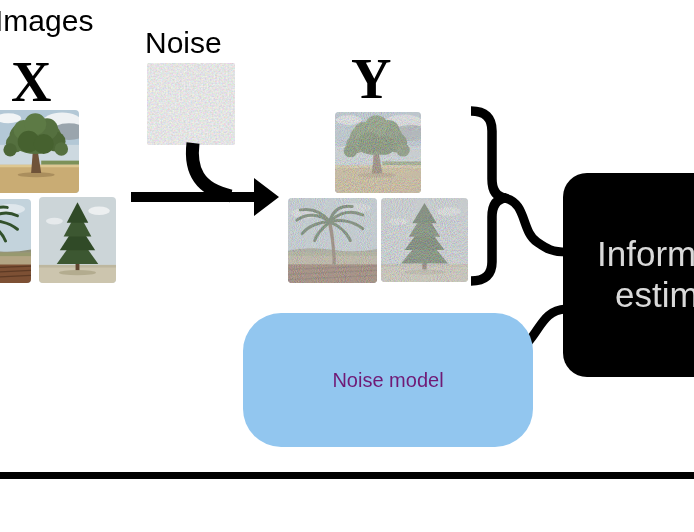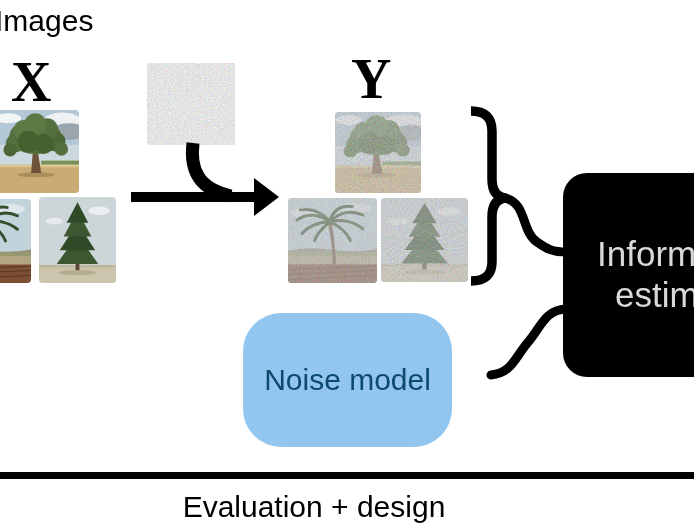--- a/index.html
+++ b/index.html
@@ -11,23 +11,23 @@
   .sym{position:absolute;font-family:"Liberation Serif",serif;font-weight:700;
        font-size:56px;line-height:1.16;color:#000;}
   .photo{position:absolute;border-radius:4px;overflow:hidden;}
   .photo svg{display:block;width:100%;height:100%;}
   .overlay{position:absolute;left:0;top:0;width:694px;height:532px;pointer-events:none;}
   .infobox{position:absolute;left:563px;top:173px;width:317px;height:204px;
            background:#000000;border-radius:24px;}
   .infoline{position:absolute;color:#d9d9d9;font-size:35px;line-height:1;white-space:nowrap;}
   .info1{left:34px;top:63px;}
   .info2{left:52px;top:104px;}
-  .bluebox{position:absolute;left:243px;top:313px;width:209px;height:134px;
+  .bluebox{position:absolute;left:243px;top:313px;width:290px;height:134px;
            background:#92c6ef;border-radius:38px;display:flex;align-items:center;
-           justify-content:center;font-size:30px;color:#0c4a6e;}
+           justify-content:center;font-size:20px;color:#701a75;}
   .baseline{position:absolute;left:0;top:472px;width:694px;height:7px;background:#000;}
   .caption{position:absolute;left:0;top:490px;width:628px;text-align:center;
            font-size:30px;color:#000;}
   .defsvg{position:absolute;width:0;height:0;overflow:hidden;}
 </style>
 </head>
 <body>
 
 <svg class="defsvg" aria-hidden="true">
   <defs>
@@ -128,20 +128,21 @@
     <svg viewBox="0 0 100 100" preserveAspectRatio="none">
         <use href="#gPalm"></use>
       </svg>
   </div>
   <div class="photo" style="left:39px;top:197px;width:77px;height:86px">
     <svg viewBox="0 0 100 100" preserveAspectRatio="none">
         <use href="#gPine"></use>
       </svg>
   </div>
 
+  <div class="lbl" style="left:145px;top:26px">Noise</div>
   <div class="photo" style="left:147px;top:63px;width:88px;height:82px;border-radius:2px">
     <svg viewBox="0 0 100 100" preserveAspectRatio="none">
       <rect width="100" height="100" fill="#f6f4f0"></rect>
       <rect width="100" height="100" filter="url(#fPastel)"></rect>
     </svg>
   </div>
 
   <div class="sym" style="left:351px;top:47px">Y</div>
 
   <div class="photo" style="left:335px;top:112px;width:86px;height:81px">
@@ -177,15 +178,14 @@
   <div class="infobox">
     <div class="infoline info1">Information</div>
     <div class="infoline info2">estimation</div>
   </div>
 
   <div class="bluebox">
     <span>Noise model</span>
   </div>
 
   <div class="baseline"></div>
-  <div class="caption">Evaluation + design</div>
 
 </div>
 
 </body></html>

